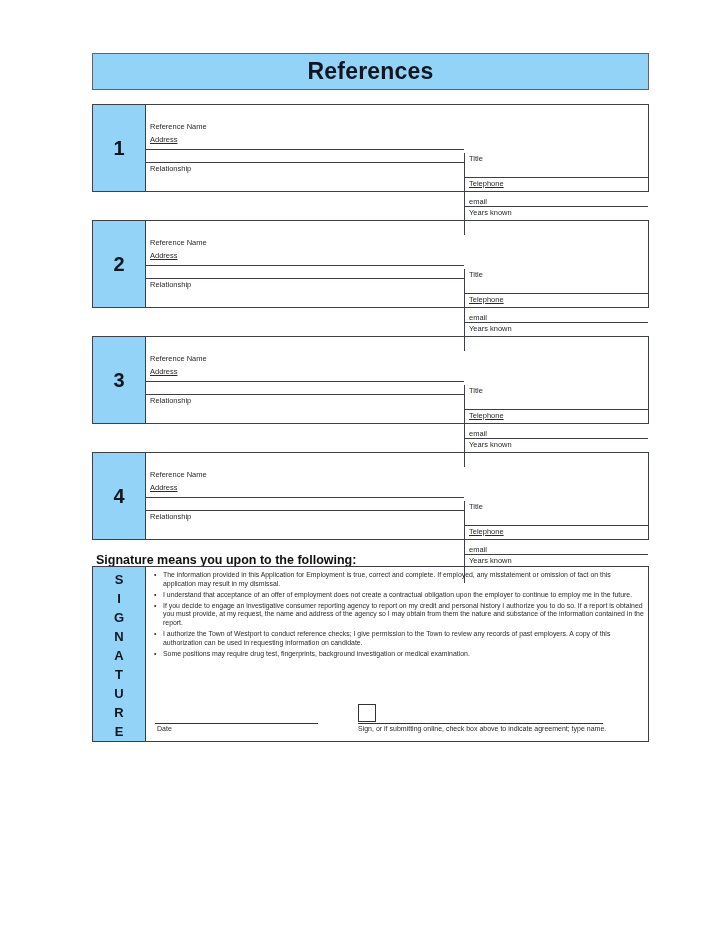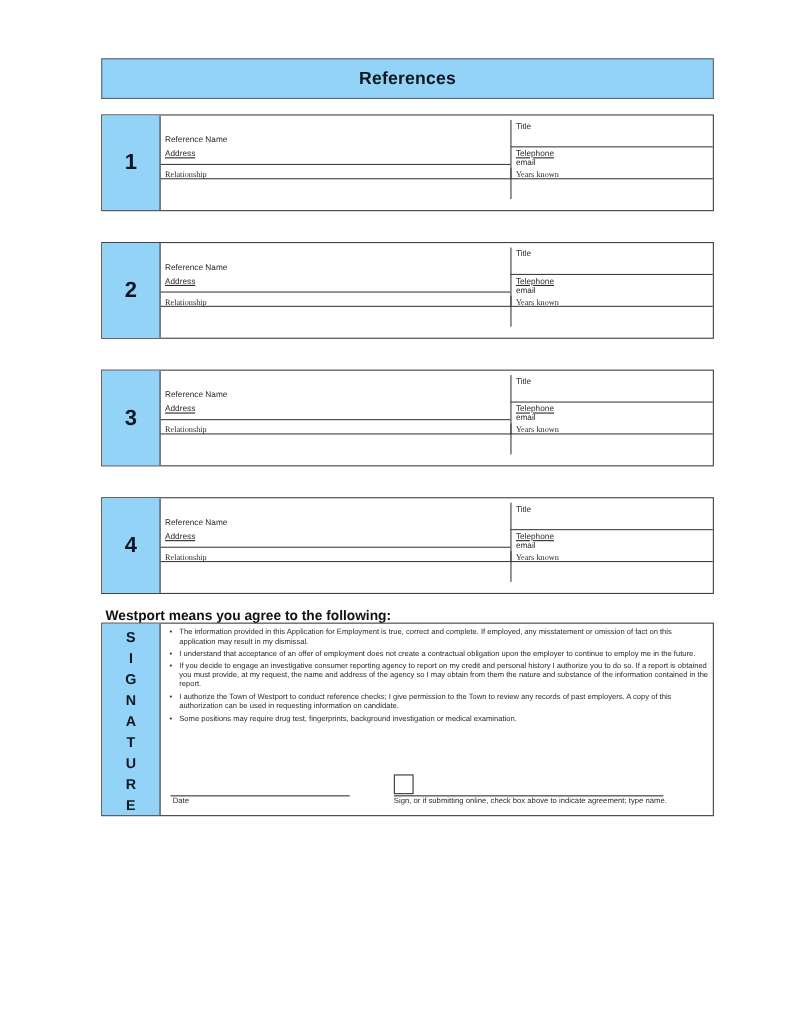--- a/index.html
+++ b/index.html
@@ -1,35 +1,35 @@
 <!DOCTYPE html>
 <html><head>
 <meta charset="utf-8">
 <style>
   html, body { margin:0; padding:0; }
   body { width:723px; height:936px; background:#ffffff; position:relative; overflow:hidden;
          font-family:"Liberation Sans", sans-serif; color:#1a1a1a; }
   .header { position:absolute; left:92px; top:53px; width:557px; height:37px;
             background:#93d3f7; border:1px solid #5a6470; box-sizing:border-box;
             display:flex; align-items:center; justify-content:center; }
-  .header span { font-weight:900; font-size:16px; color:#10161f; letter-spacing:0.2px; }
+  .header span { font-weight:900; font-size:23px; color:#10161f; letter-spacing:0.2px; }
 
   .ref { position:absolute; left:92px; width:557px; height:88px; box-sizing:border-box;
          border:1px solid #3d4046; }
   .ref .num { position:absolute; left:0; top:0; width:53px; height:100%;
               background:#93d3f7; border-right:1px solid #3d4046; box-sizing:border-box;
               display:flex; align-items:center; justify-content:center;
               font-weight:900; font-size:20px; color:#10161f; }
   .ref .cell { position:absolute; box-sizing:border-box; font-size:7.5px; color:#2a2a2a; padding:1px 4px; }
   .ref .lc { left:53px; width:318px; height:29px; }
-  .ref .rc { left:371px; width:184px; height:29px; border-left:1px solid #3d4046; }
+  .ref .rc { left:371px; width:184px; height:29px; border-left:1px solid #3d4046;margin-top:44px; }
   .ref .r1 { top:16px; border-bottom:1px solid #3d4046; }
   .ref .r2 { top:29px; border-bottom:1px solid #3d4046;text-decoration:underline; }
-  .ref .r3 { top:48px; height:28px;font-family:Liberation Serif, serif; }
-  .ref .email { position:absolute; left:4px; bottom:10px; }
+  .ref .r3 { top:58px; height:28px; }
+  .ref .email { position:absolute; left:4px; bottom:0; }
   .ref .rc.r1 { top:4px; height:25px; }
 
   .sig-heading { position:absolute; left:96px; top:553px; font-weight:700; font-size:12.5px; color:#111; }
   .sig-box { position:absolute; left:92px; top:566px; width:557px; height:176px; box-sizing:border-box;
              border:1px solid #3d4046; }
   .sig-letters { position:absolute; left:0; top:0; width:53px; height:100%; background:#93d3f7;
                  border-right:1px solid #3d4046; box-sizing:border-box;
                  display:flex; flex-direction:column; align-items:center; justify-content:space-between;
                  padding:3px 0 0 0; }
   .sig-letters span { font-weight:900; font-size:13px; color:#10161f; line-height:19px; }
@@ -83,21 +83,21 @@
 <div class="ref" style="top:452px;">
   <div class="num">4</div>
   <div class="cell lc r1"><span>Reference Name</span></div>
   <div class="cell rc r1"><span>Title</span></div>
   <div class="cell lc r2"><span>Address</span></div>
   <div class="cell rc r2"><span>Telephone</span><span class="email">email</span></div>
   <div class="cell lc r3"><span>Relationship</span></div>
   <div class="cell rc r3"><span>Years known</span></div>
 </div>
 
-<div class="sig-heading">Westport means you agree to the following:</div>
+<div class="sig-heading">Signature means you upon to the following:</div>
 <div class="sig-box">
   <div class="sig-letters">
     <span>S</span>
     <span>I</span>
     <span>G</span>
     <span>N</span>
     <span>A</span>
     <span>T</span>
     <span>U</span>
     <span>R</span>

